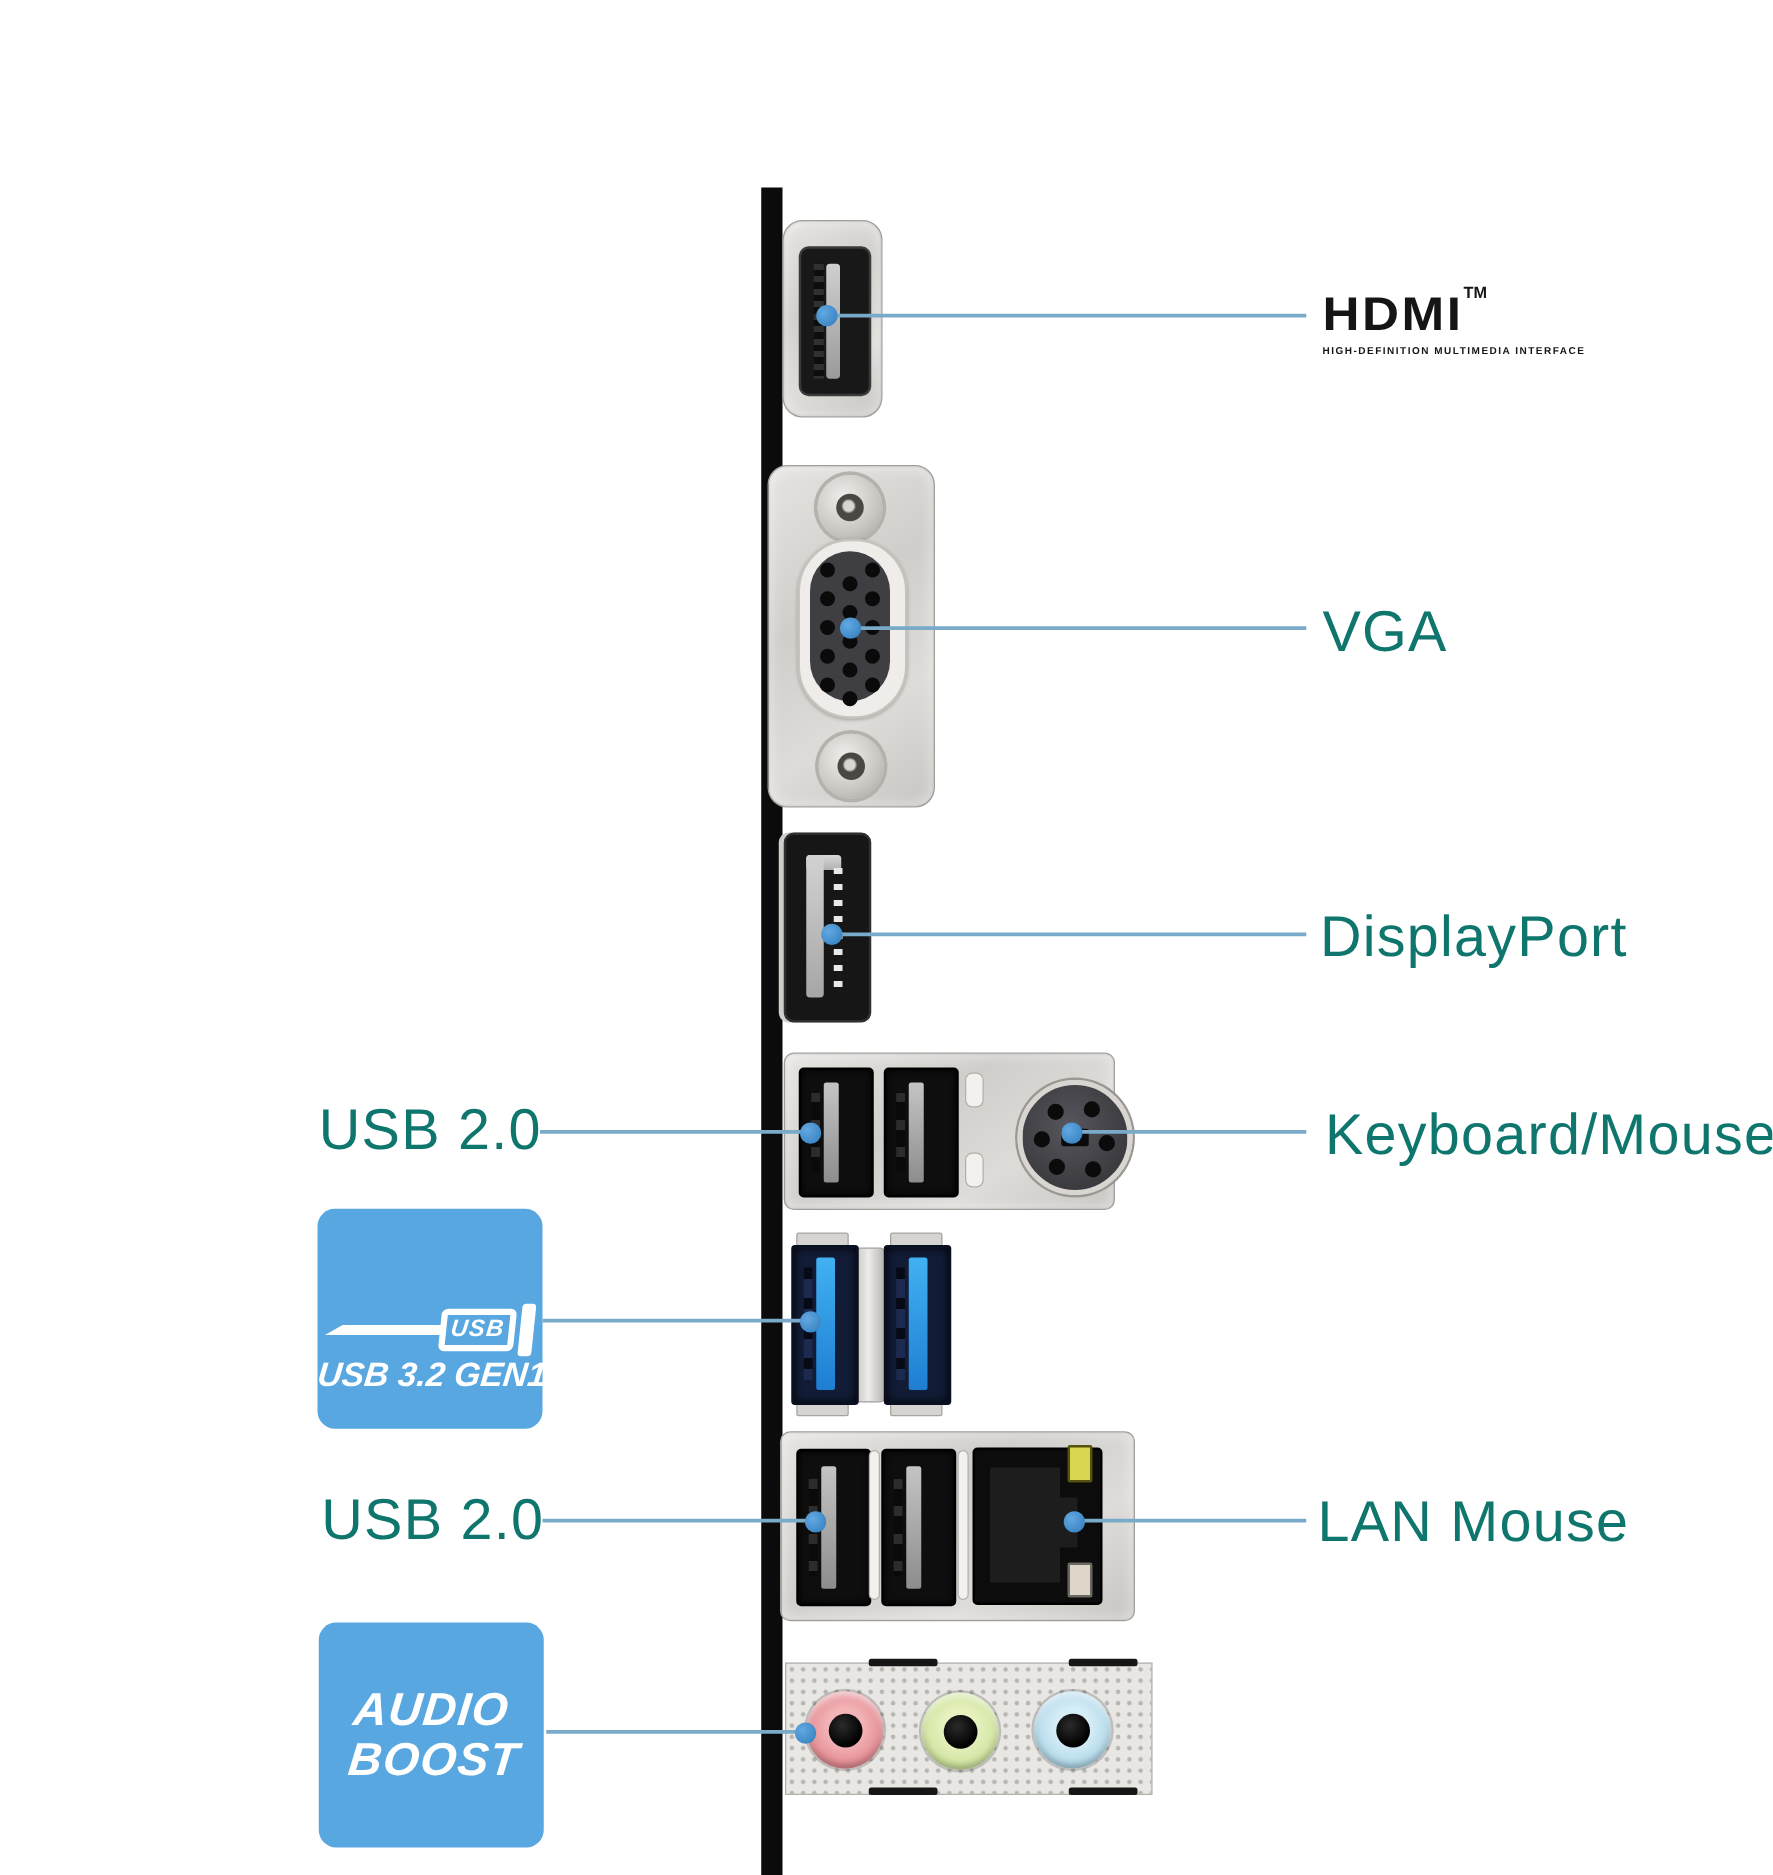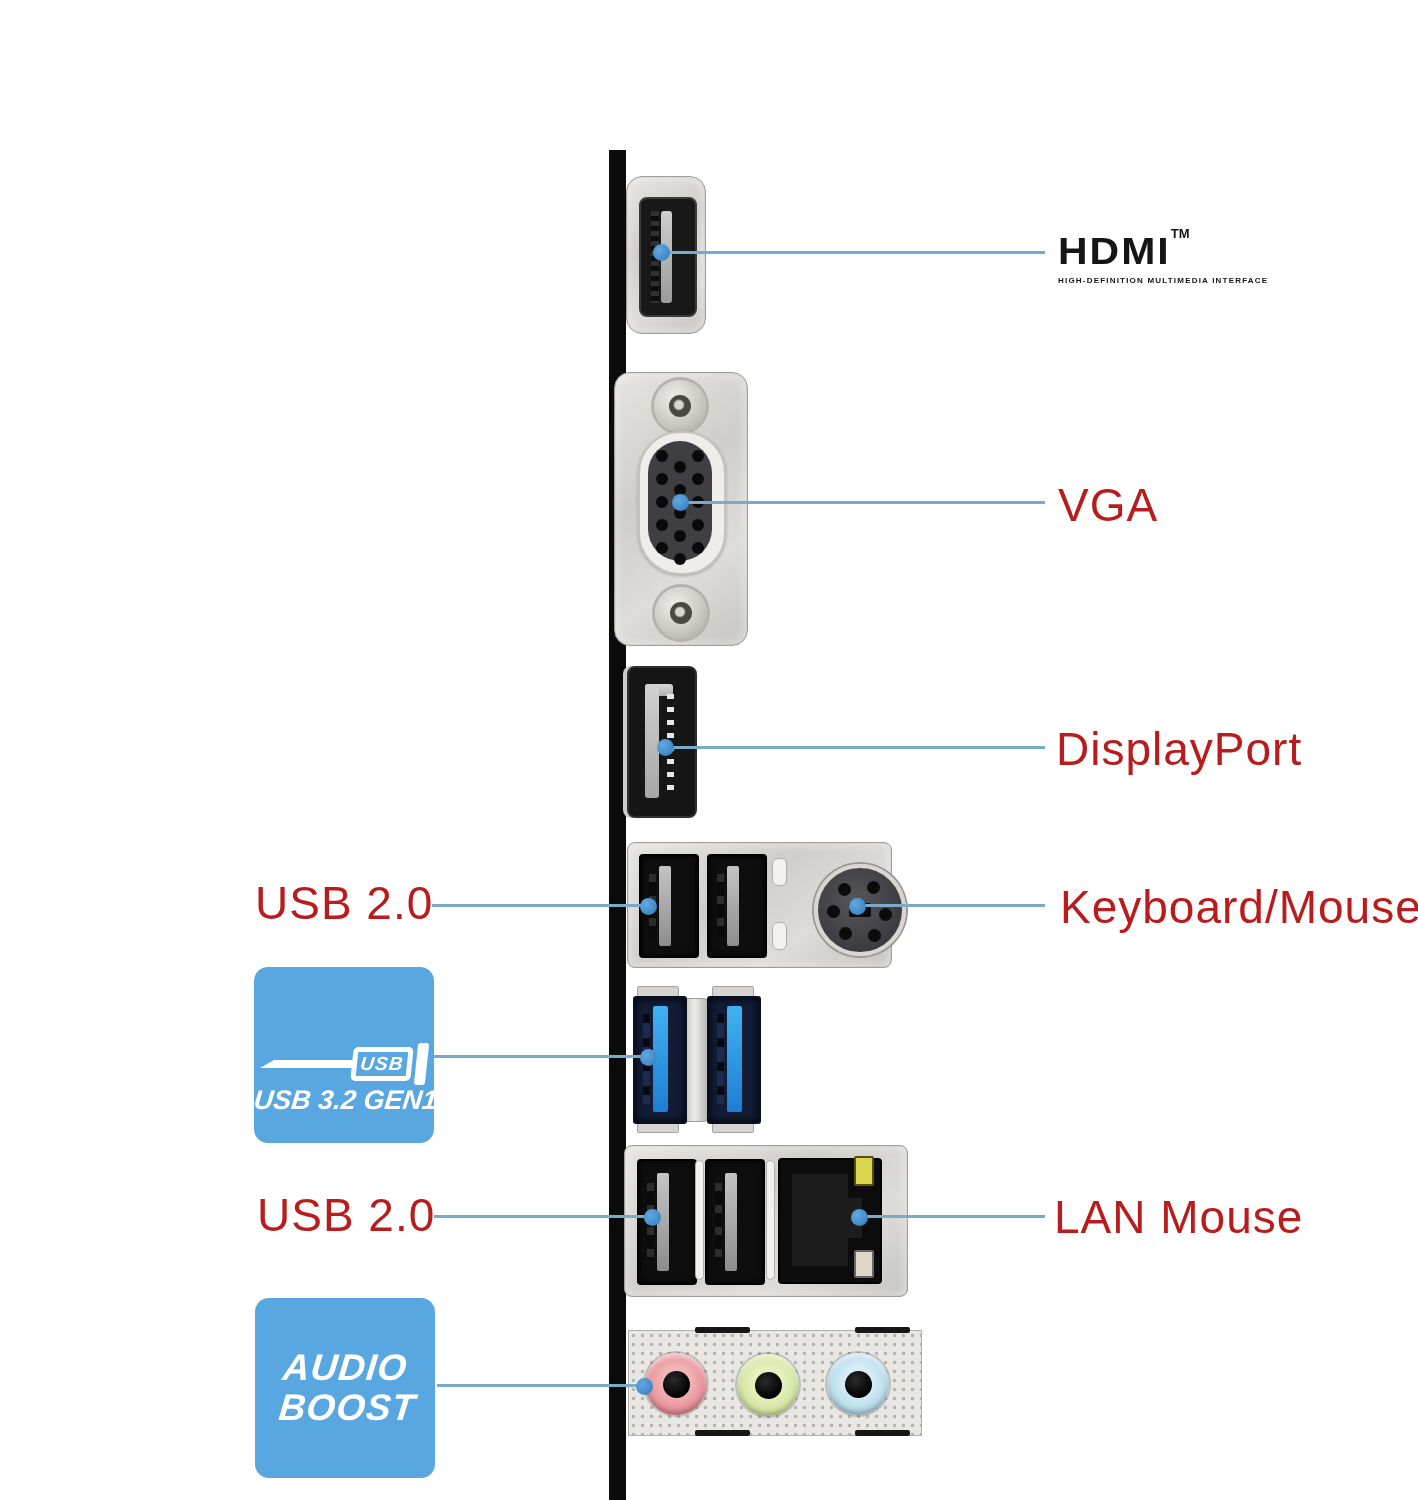--- a/index.html
+++ b/index.html
@@ -9,21 +9,21 @@
 
   
   .edge-bar{position:absolute;left:609px;top:150px;width:17px;height:1350px;background:#0b0b0b;}
 
   
   .line{position:absolute;height:3px;background:#7aaac9;z-index:4;}
   .dot{position:absolute;width:17px;height:17px;border-radius:50%;
        background:radial-gradient(circle at 35% 35%,#63a8e2,#2e7cba);z-index:5;}
 
   
-  .side-label{position:absolute;font-size:46px;color:#b91c1c;letter-spacing:1px;
+  .side-label{position:absolute;font-size:46px;color:#0f766e;letter-spacing:1px;
               white-space:nowrap;font-weight:400;}
 
   
   .hdmi-logo{position:absolute;left:1058px;top:228px;color:#151515;}
   .hdmi-word{font-size:41px;font-weight:900;letter-spacing:2px;transform:scaleY(.92);display:inline-block;}
   .hdmi-tm{font-size:13px;font-weight:700;vertical-align:top;position:relative;top:-2px;}
   .hdmi-sub{font-size:8px;font-weight:700;letter-spacing:1.2px;margin-top:1px;white-space:nowrap;}
 
   
   .metal{background:linear-gradient(145deg,#e6e4e1,#d0cecb 40%,#dedcd9 70%,#c7c5c2);

